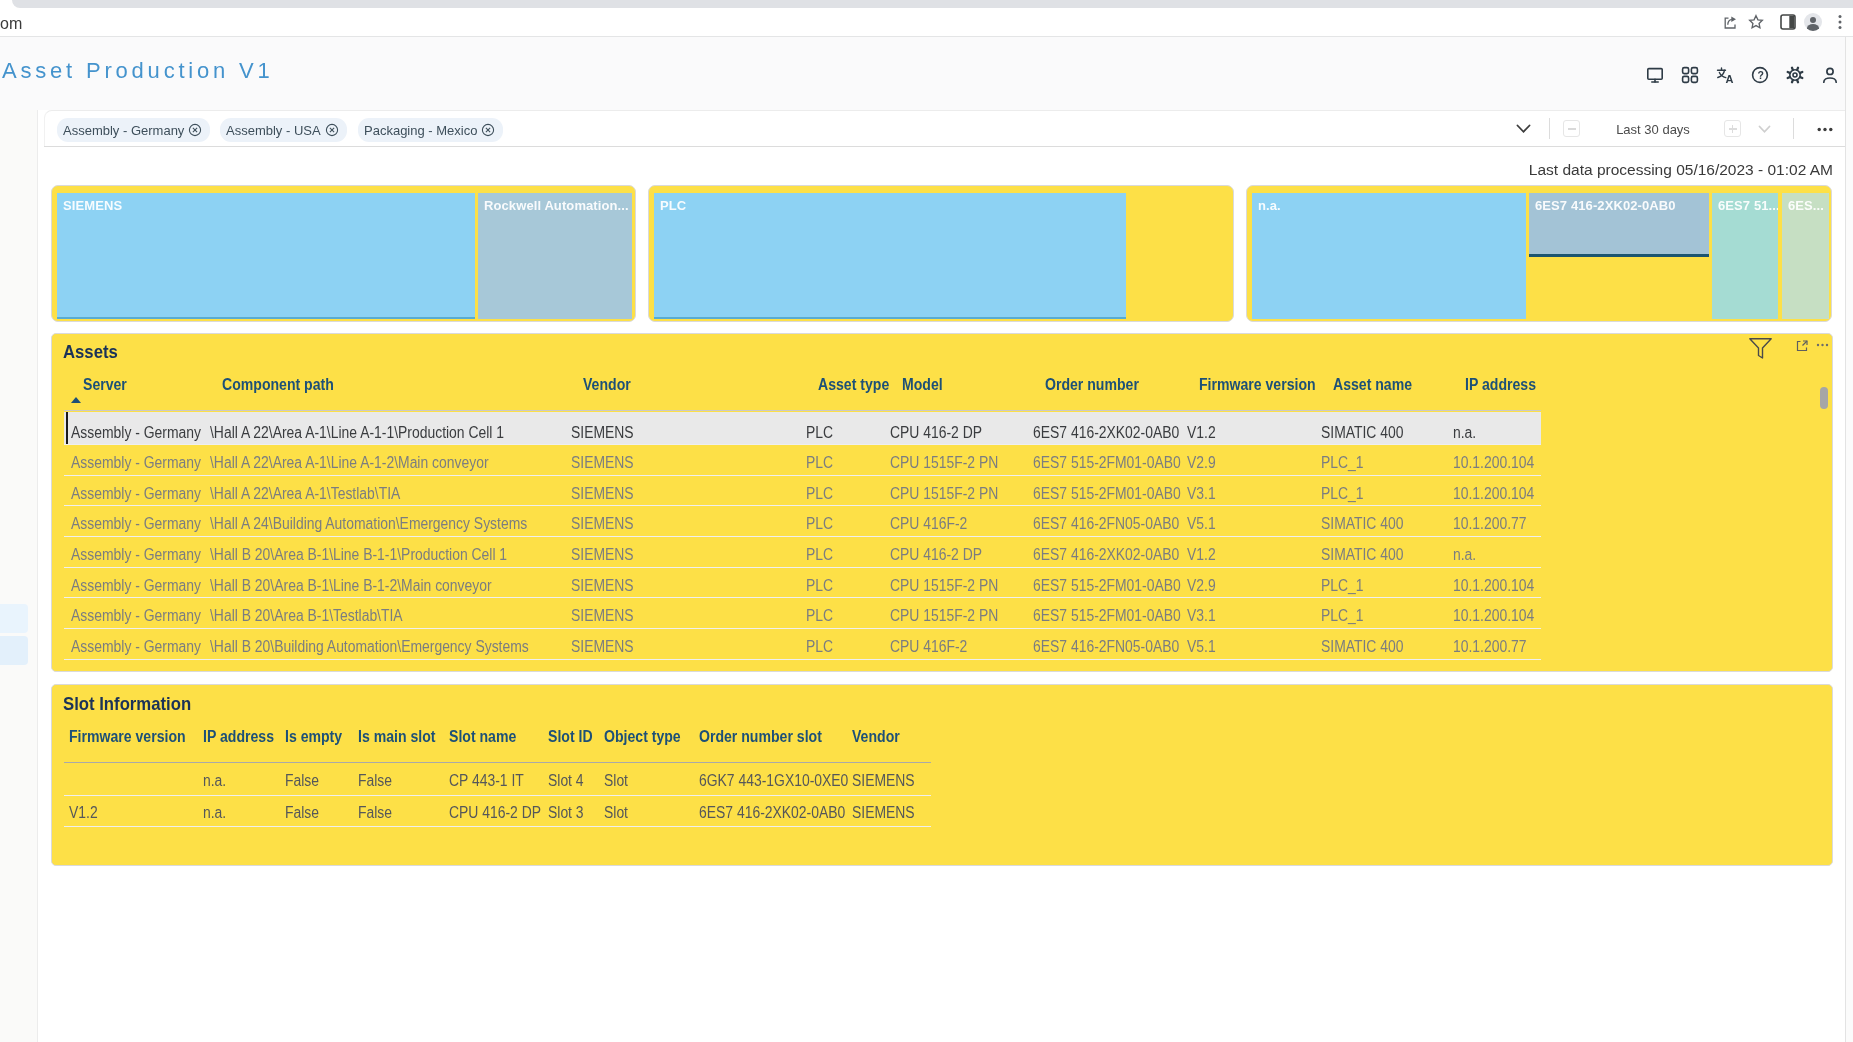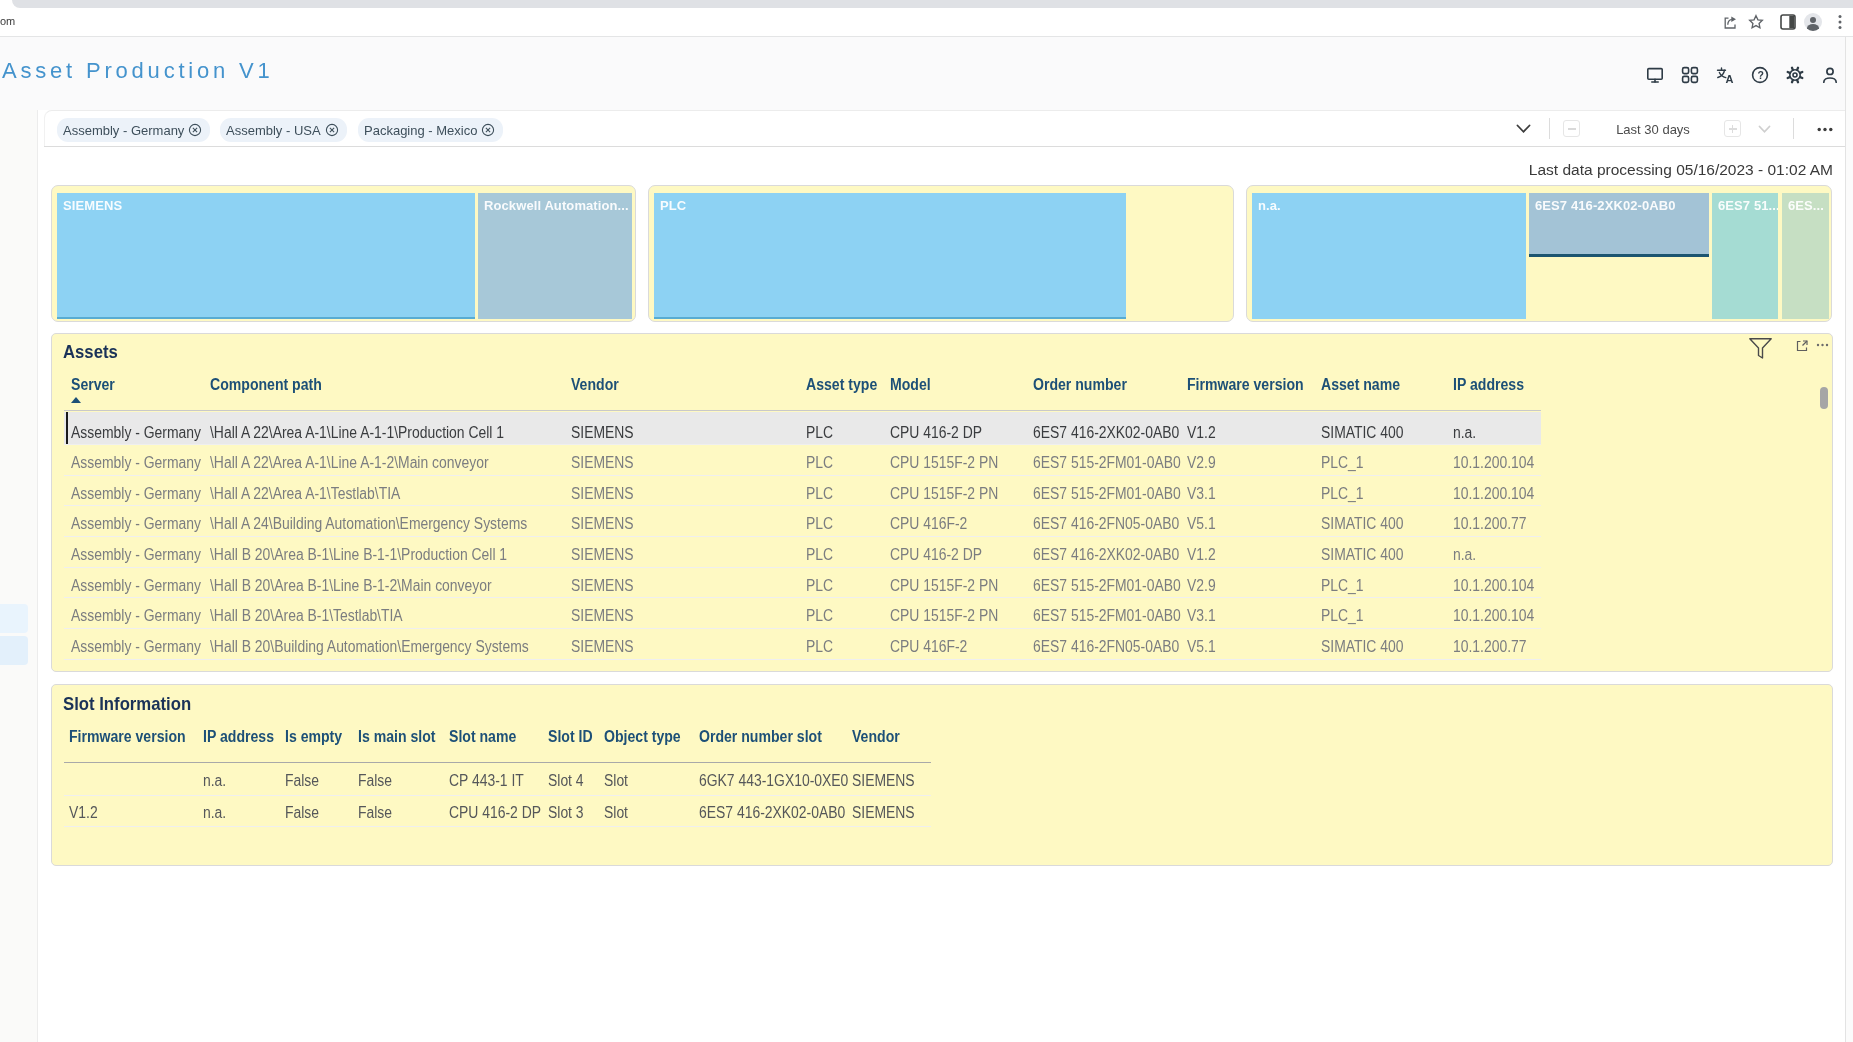--- a/index.html
+++ b/index.html
@@ -1,32 +1,32 @@
 <!DOCTYPE html>
 <html><head><meta charset="utf-8">
 <style>
 *{margin:0;padding:0;box-sizing:border-box}
 html,body{width:1853px;height:1042px;overflow:hidden;background:#fff;
  font-family:"Liberation Sans",sans-serif;-webkit-font-smoothing:antialiased}
 .abs{position:absolute}
-.card{position:absolute;background:#fef9c3;border:1px solid #DADADA;border-radius:7px}
+.card{position:absolute;background:#fde047;border:1px solid #DADADA;border-radius:7px}
 .cell{position:absolute;overflow:hidden;white-space:nowrap}
 .cell span{display:block;margin:5px 0 0 6px;font-size:13px;font-weight:600;color:rgba(255,255,255,.93);letter-spacing:.1px}
 .hrow span{position:absolute;top:0;font-size:16px;font-weight:700;color:#1D5077;white-space:nowrap;transform:scaleX(.88);transform-origin:0 0}
 .trow span{position:absolute;top:0;font-size:16px;color:#7B7D80;white-space:nowrap;transform:scaleX(.87);transform-origin:0 0}
 .trow.sel span{color:#3A3C3F}
 .srow span{position:absolute;top:0;font-size:16px;color:#55575A;white-space:nowrap;transform:scaleX(.87);transform-origin:0 0}
 .ctitle{position:absolute;font-size:19px;font-weight:700;color:#1A3258;transform:scaleX(.88);transform-origin:0 0;white-space:nowrap}
 .line{position:absolute;background:#EFEFEF;height:1px}
 svg{display:block}
 </style></head>
 <body>
 
 <div class="abs" style="left:12px;top:0;width:1841px;height:8px;background:#DFE1E5;border-radius:0 0 0 8px"></div>
-<div class="abs" style="left:0;top:15px;font-size:11px;color:#3B3B3B">om</div>
+<div class="abs" style="left:0;top:15px;font-size:16px;color:#3B3B3B">om</div>
 <svg class="abs" style="left:1723px;top:15px" width="15" height="15" viewBox="0 0 15 15" fill="none" stroke="#5F6368" stroke-width="1.3">
 <path d="M5.5 3.2 H2.2 V13 H12 V9.5"></path>
     <path d="M8.3 1.5 L13 4.3 L8.3 7.1 Z" fill="#5F6368" stroke="none"></path>
     <path d="M8.8 4.3 C5.5 4.8 4.8 7.5 4.8 9.8" fill="none"></path>
   </svg>
 <svg class="abs" style="left:1748px;top:14px" width="16" height="16" viewBox="0 0 24 24" fill="none" stroke="#5F6368" stroke-width="2">
 <path d="M12 2.5l2.9 6.2 6.6.8-4.9 4.6 1.3 6.6-5.9-3.3-5.9 3.3 1.3-6.6L2.5 9.5l6.6-.8z"></path>
   </svg>
 <svg class="abs" style="left:1780px;top:14px" width="16" height="16" viewBox="0 0 16 16">
     <rect x="1" y="1" width="14" height="14" rx="2" fill="none" stroke="#444746" stroke-width="1.6"></rect>
@@ -170,21 +170,21 @@
 <svg class="abs" style="left:1744px;top:6px" width="12" height="12" viewBox="0 0 12 12" fill="none" stroke="#5F5F5F" stroke-width="1.2">
       <path d="M4.5 1.5 H1.5 V10.5 H10.5 V7.5"></path>
       <path d="M7 1 H11 V5"></path>
       <line x1="11" y1="1" x2="6.5" y2="5.5"></line>
     </svg>
 <svg class="abs" style="left:1764px;top:9px" width="13" height="4" viewBox="0 0 13 4" fill="#6B6B6B">
       <circle cx="2" cy="2" r="1.2"></circle>
       <circle cx="6.5" cy="2" r="1.2"></circle>
       <circle cx="11" cy="2" r="1.2"></circle>
     </svg>
-<div class="hrow abs" style="left:0;top:42px;height:18px;width:1782px">
+<div class="hrow abs" style="left:12px;top:42px;height:18px;width:1782px">
       <span style="left:19px">Server</span>
       <span style="left:158px">Component path</span>
       <span style="left:519px">Vendor</span>
       <span style="left:754px">Asset type</span>
       <span style="left:838px">Model</span>
       <span style="left:981px">Order number</span>
       <span style="left:1135px">Firmware version</span>
       <span style="left:1269px">Asset name</span>
       <span style="left:1401px">IP address</span>
     </div>

